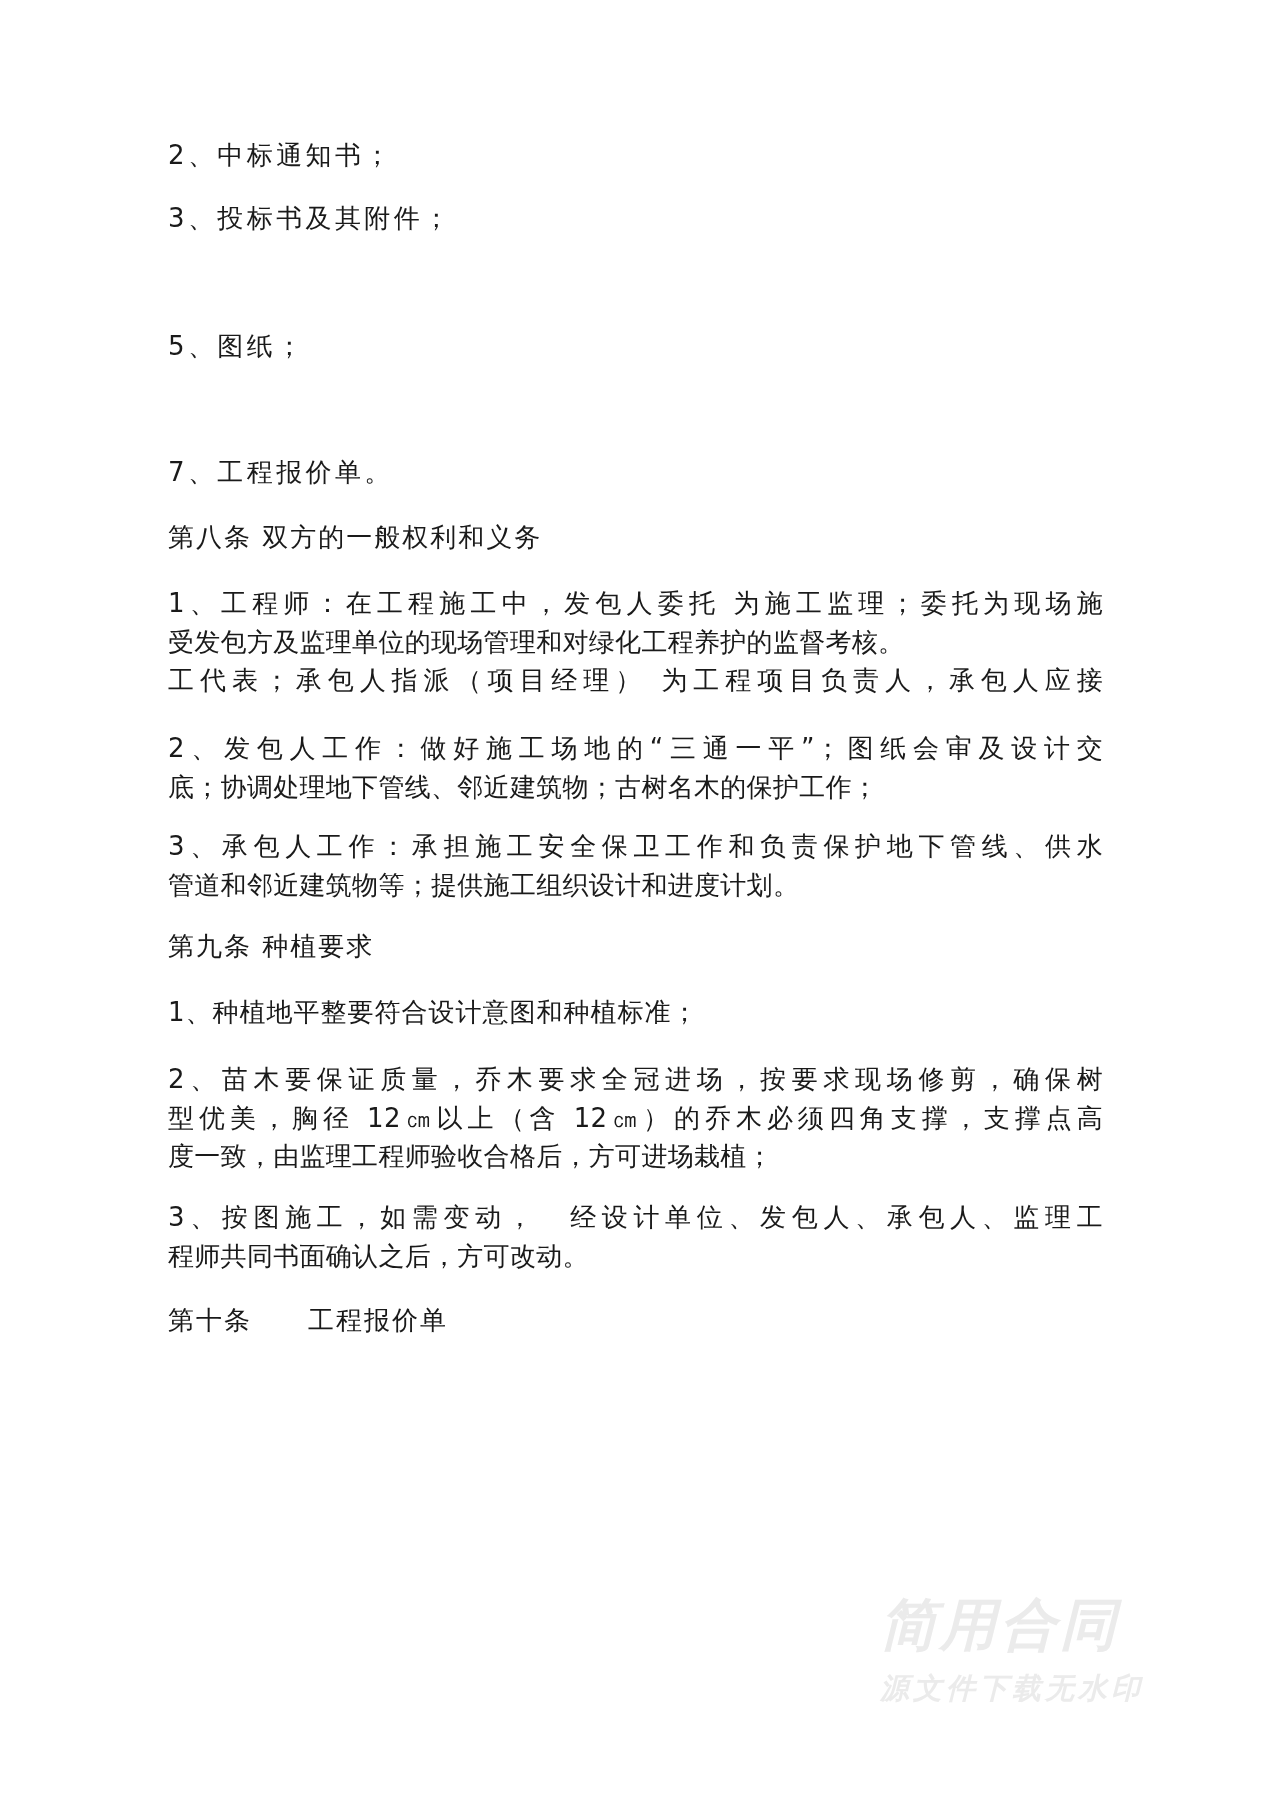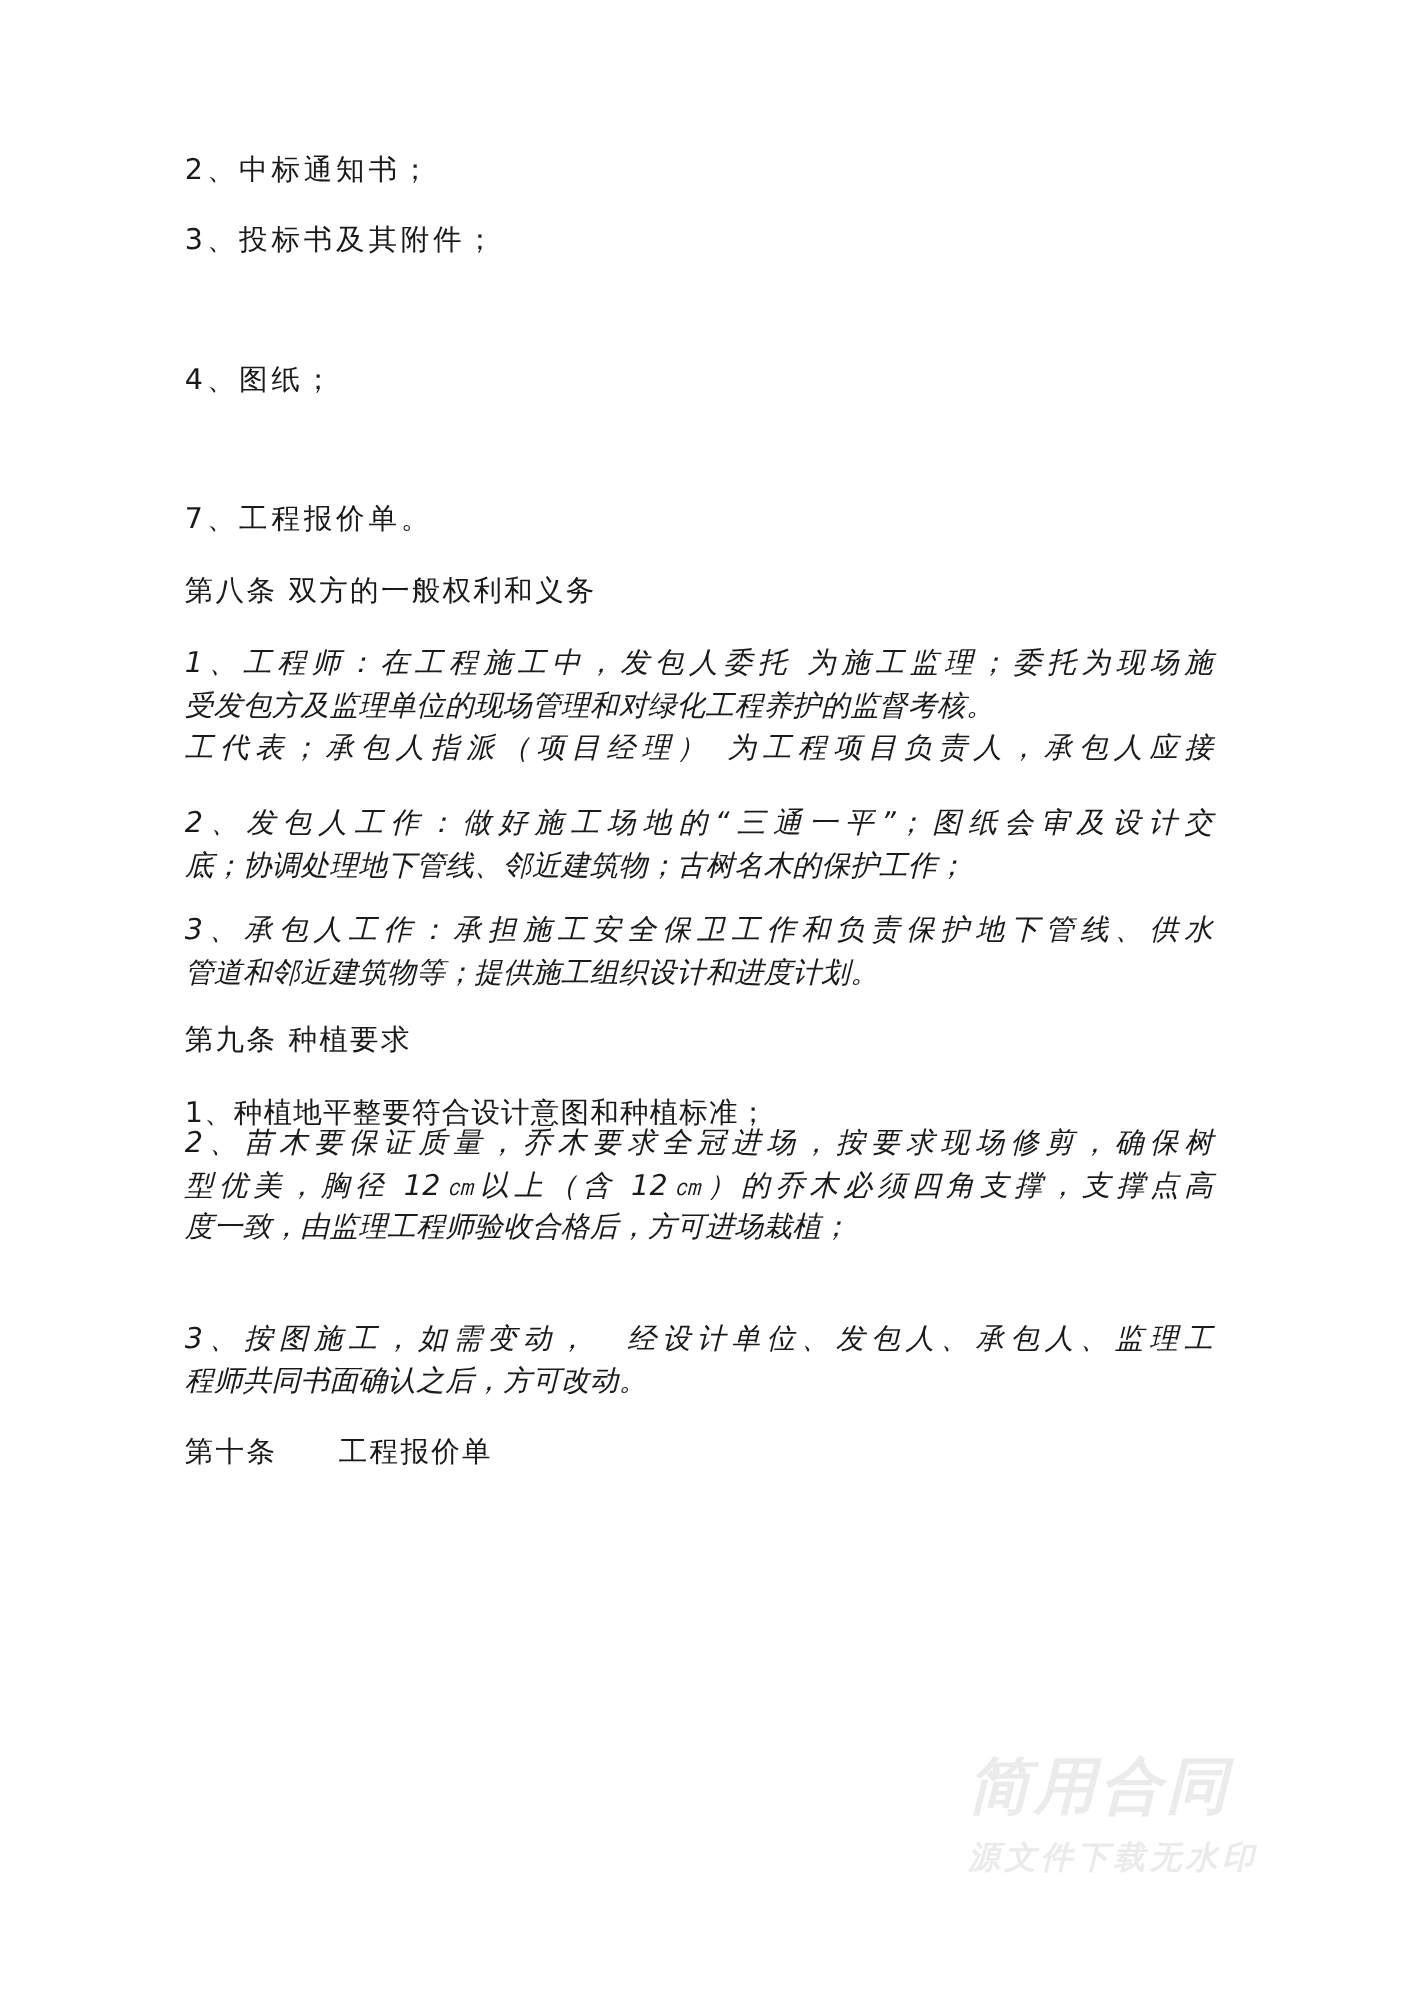--- a/index.html
+++ b/index.html
@@ -32,21 +32,20 @@
       width: 935px;
     }
     .para .row {
       font-size: 26px;
       line-height: 38.5px;
       white-space: nowrap;
       letter-spacing: 0.3px;
       text-align: justify;
       text-align-last: justify;
       display: block;
-      font-style: italic;
     }
     .para .row.last { text-align-last: left; }
     .watermark {
       position: absolute;
       left: 880px;
       top: 1590px;
       width: 330px;
       color: #ebebeb;
       font-family: "DejaVu Sans", sans-serif;
       font-weight: bold;
@@ -68,21 +67,21 @@
       margin-top: 8px;
     }
   </style>
 </head>
 <body>
 
 <div class="page">
 
   <div class="line" style="top:136px">2、中标通知书；</div>
   <div class="line" style="top:199px">3、投标书及其附件；</div>
-  <div class="line" style="top:327px">4、图纸；</div>
+  <div class="line" style="top:327px">5、图纸；</div>
   <div class="line" style="top:453px">7、工程报价单。</div>
 
   <div class="line" style="top:518px; letter-spacing:2px">第八条 双方的一般权利和义务</div>
 
   <div class="para" style="top:584px">
     <span class="row">1、工程师：在工程施工中，发包人委托 为施工监理；委托为现场施</span>
     <span class="row last">受发包方及监理单位的现场管理和对绿化工程养护的监督考核。</span>
     <span class="row">工代表；承包人指派（项目经理） 为工程项目负责人，承包人应接</span>
   </div>
 
@@ -93,21 +92,21 @@
 
   <div class="para" style="top:827px">
     <span class="row">3、承包人工作：承担施工安全保卫工作和负责保护地下管线、供水</span>
     <span class="row last">管道和邻近建筑物等；提供施工组织设计和进度计划。</span>
   </div>
 
   <div class="line" style="top:927px; letter-spacing:2px">第九条 种植要求</div>
 
   <div class="line" style="top:993px; letter-spacing:1px">1、种植地平整要符合设计意图和种植标准；</div>
 
-  <div class="para" style="top:1020px">
+  <div class="para" style="top:1060px">
     <span class="row">2、苗木要保证质量，乔木要求全冠进场，按要求现场修剪，确保树</span>
     <span class="row">型优美，胸径 12㎝以上（含 12㎝）的乔木必须四角支撑，支撑点高</span>
     <span class="row last">度一致，由监理工程师验收合格后，方可进场栽植；</span>
   </div>
 
   <div class="para" style="top:1198px">
     <span class="row">3、按图施工，如需变动，　经设计单位、发包人、承包人、监理工</span>
     <span class="row last">程师共同书面确认之后，方可改动。</span>
   </div>
 

